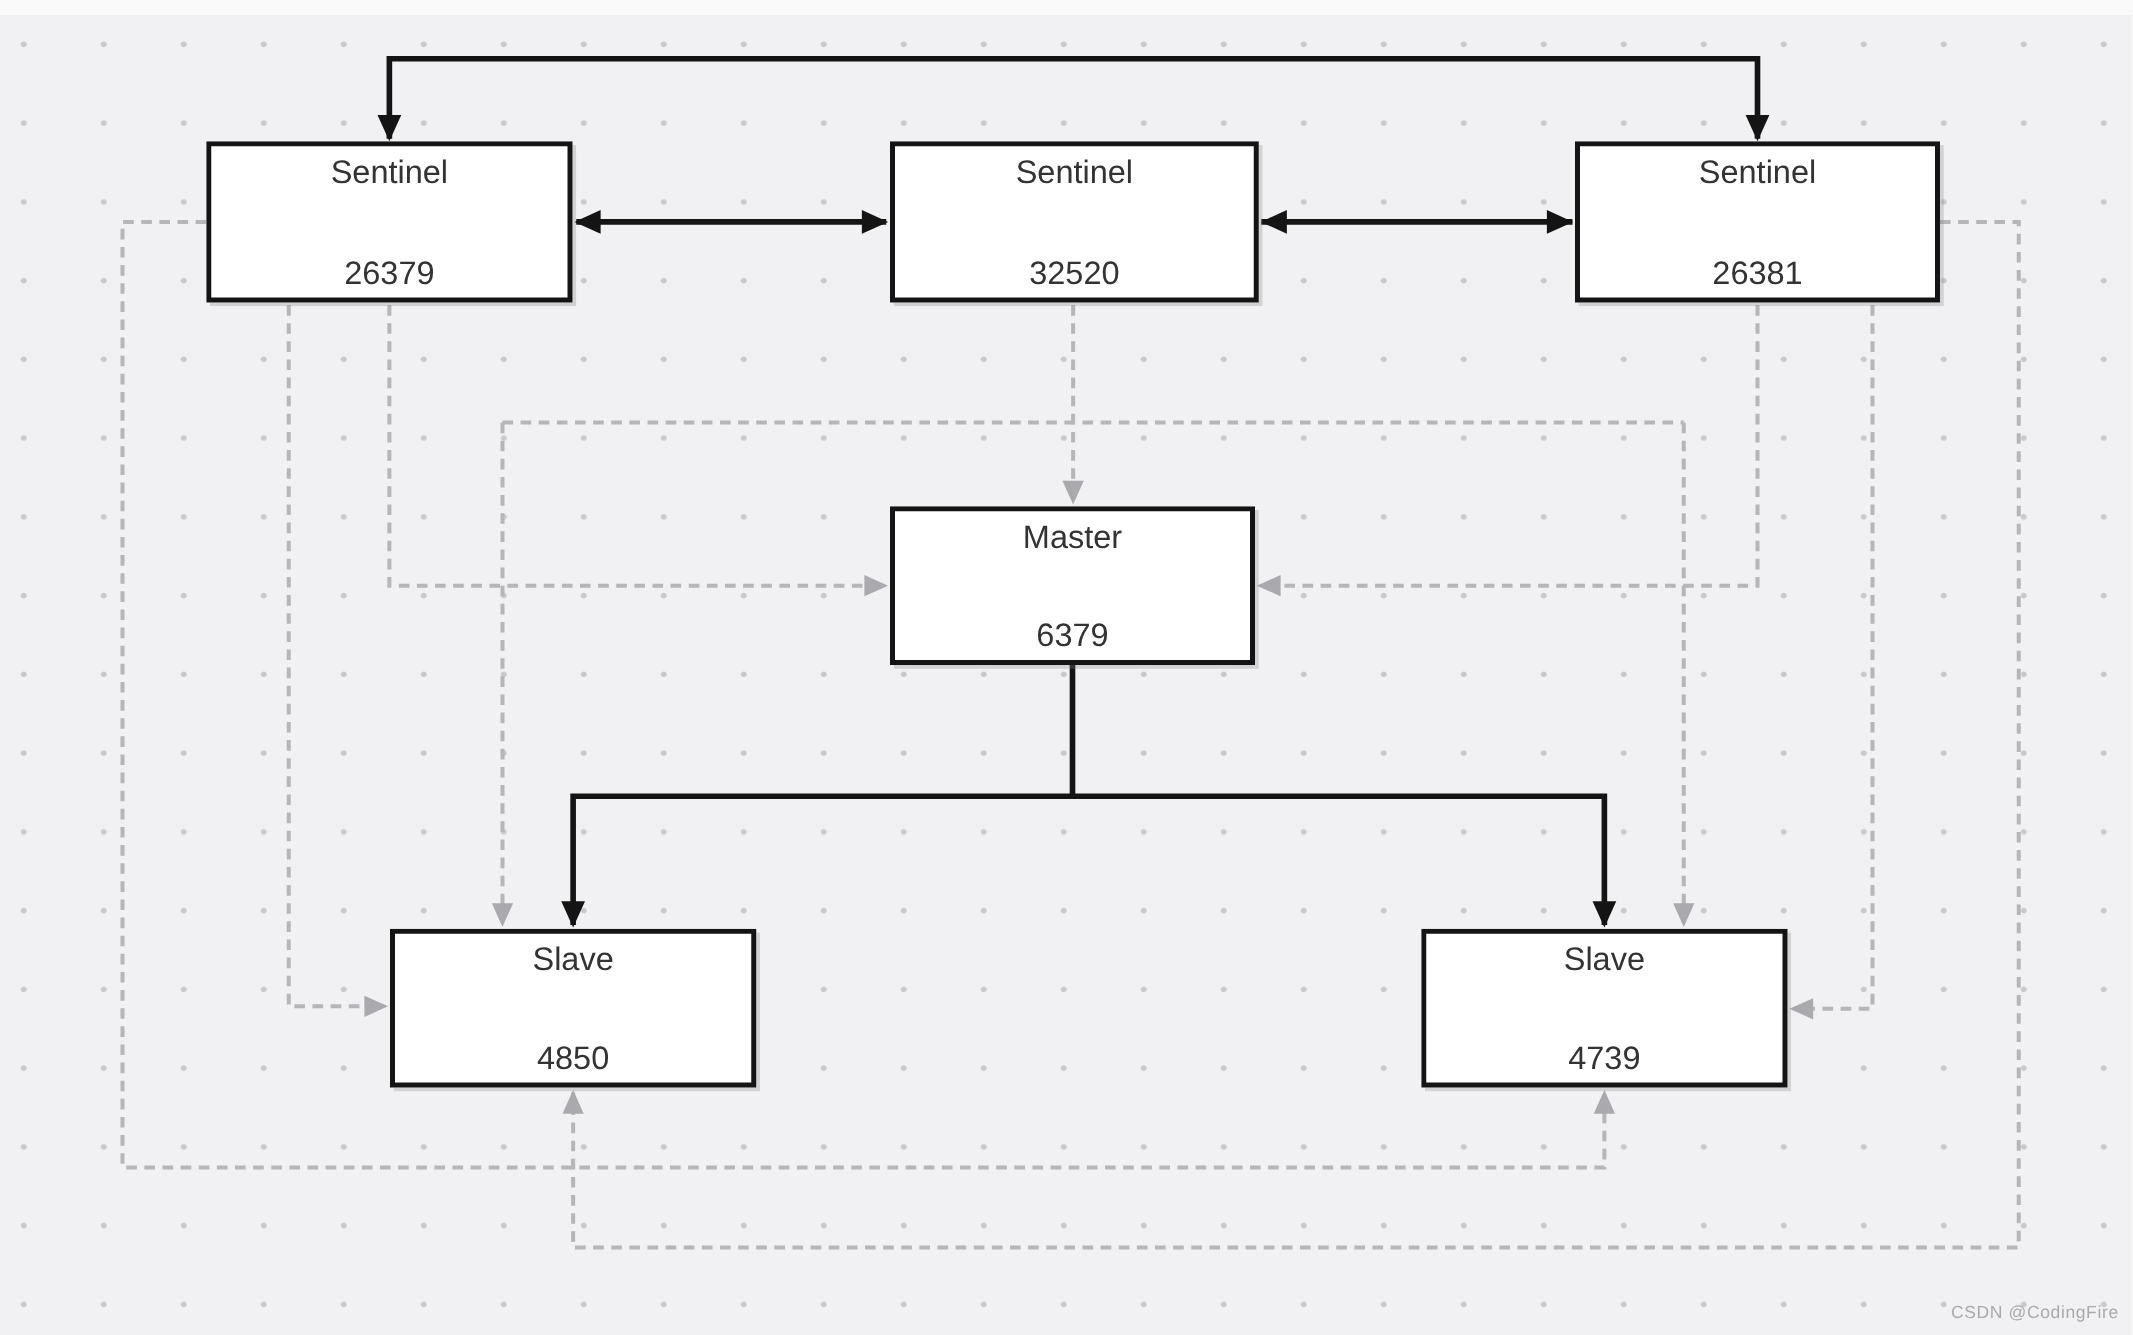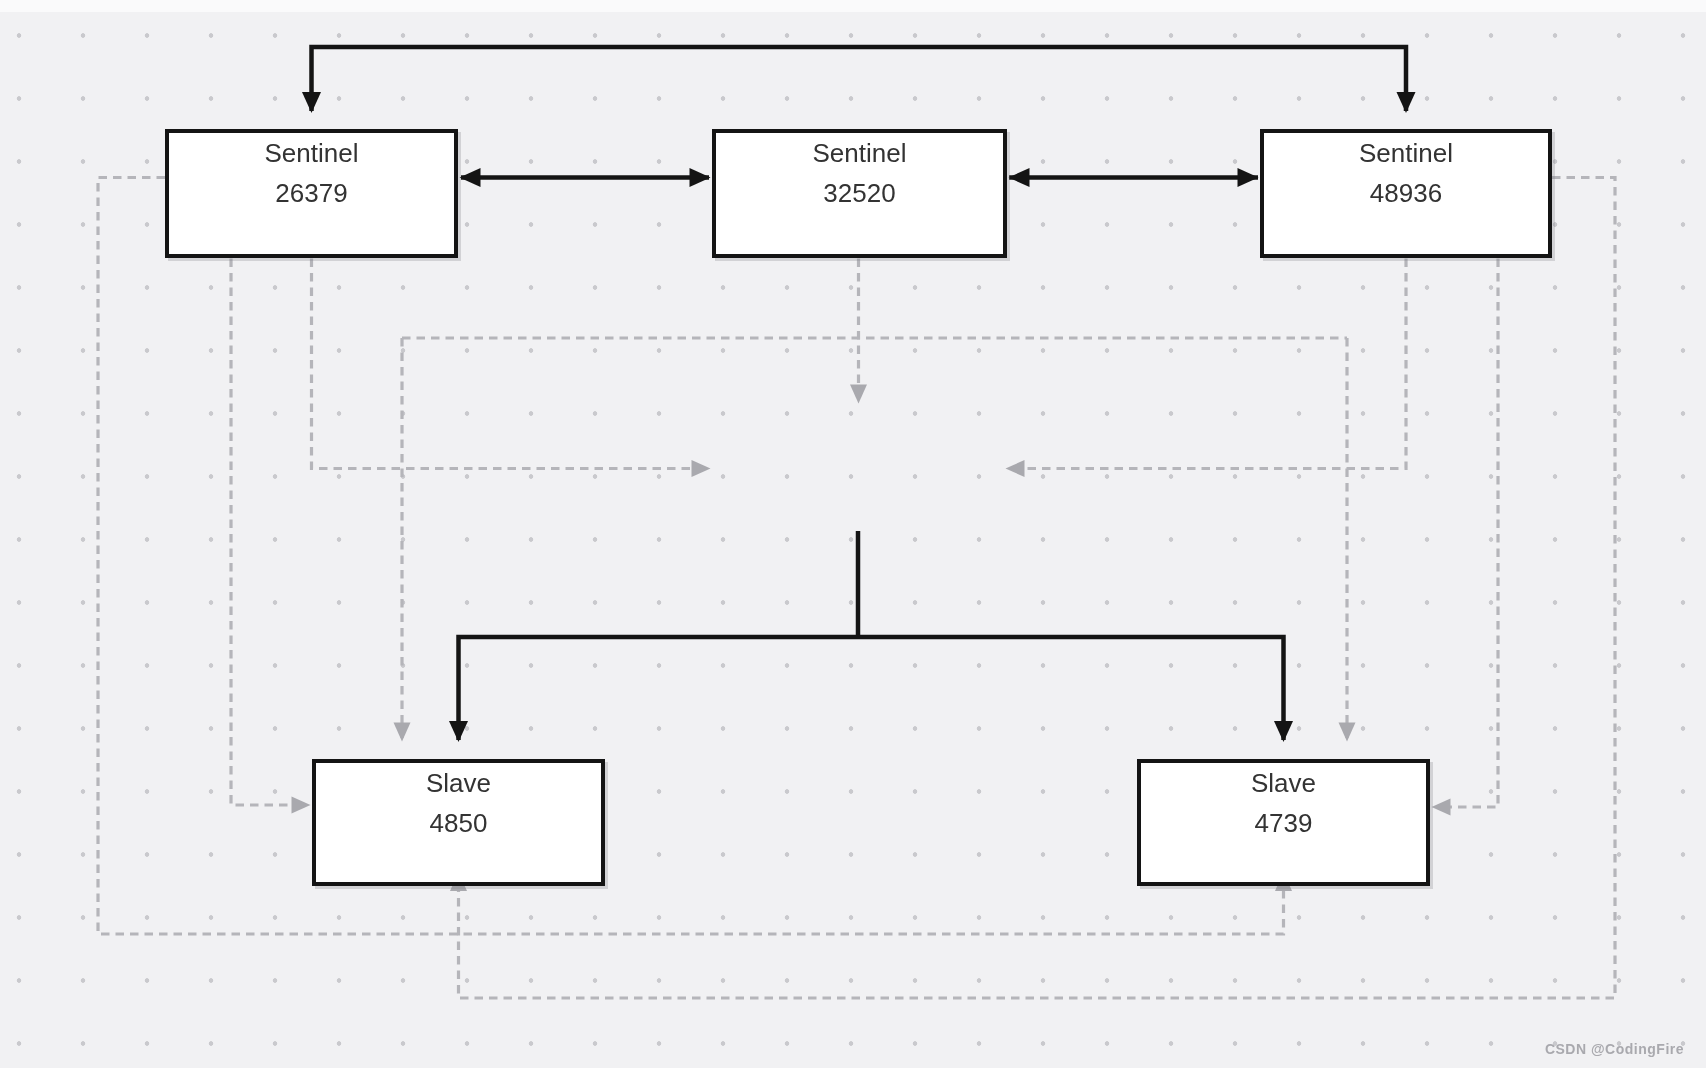--- a/index.html
+++ b/index.html
@@ -45,37 +45,35 @@
   .arrow-gray  { fill: #a9a9ae; stroke: none; }
   .node {
     position: absolute;
     box-sizing: border-box;
     background: #ffffff;
     border: 4px solid #141414;
     box-shadow: 3px 3px 0 rgba(130,130,138,0.28);
     display: flex;
     flex-direction: column;
     align-items: center;
-    justify-content: flex-start;
+    justify-content: space-between;
     text-align: center;
     color: #333333;
     font-size: 26px;
     line-height: 40px;
     transform: translateZ(0);
-    margin-top: 16px;
   }
   .node .node-role, .node .node-port { height: 40px; }
   .watermark {
     position: absolute;
-    right: 22px;
+    right: 11px;
     top: 1041px;
     font-size: 14px;
     color: #a9a9ae;
     letter-spacing: 0.5px;
-    font-weight: bold;
   }
 </style>
 </head>
 <body>
 
 <div id="canvas">
 
   <div class="top-strip"></div>
 
   <svg class="wires" width="1706" height="1068" viewBox="0 0 1706 1068">
@@ -154,23 +152,27 @@
     <div class="node-port">26379</div>
   </div>
 
   <div class="node" style="left:712px; top:113px; width:295px; height:129px;">
     <div class="node-role">Sentinel</div>
     <div class="node-port">32520</div>
   </div>
 
   <div class="node" style="left:1260px; top:113px; width:292px; height:129px;">
     <div class="node-role">Sentinel</div>
-    <div class="node-port">48936</div>
+    <div class="node-port">26381</div>
   </div>
 
+  <div class="node" style="left:712px; top:405px; width:292px; height:127px;">
+    <div class="node-role">Master</div>
+    <div class="node-port">6379</div>
+  </div>
 
   <div class="node" style="left:312px; top:743px; width:293px; height:127px;">
     <div class="node-role">Slave</div>
     <div class="node-port">4850</div>
   </div>
 
   <div class="node" style="left:1137px; top:743px; width:293px; height:127px;">
     <div class="node-role">Slave</div>
     <div class="node-port">4739</div>
   </div>

